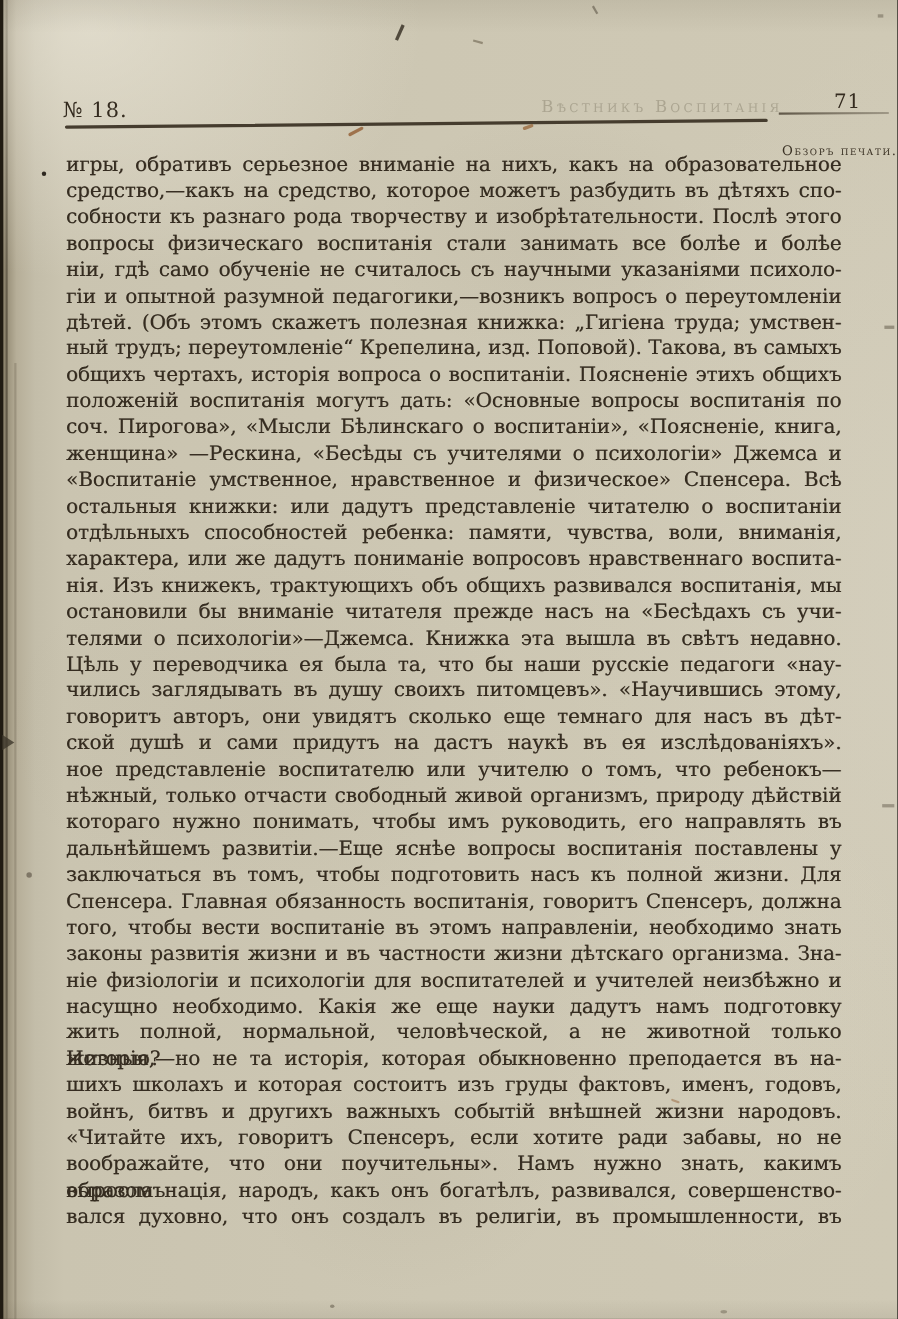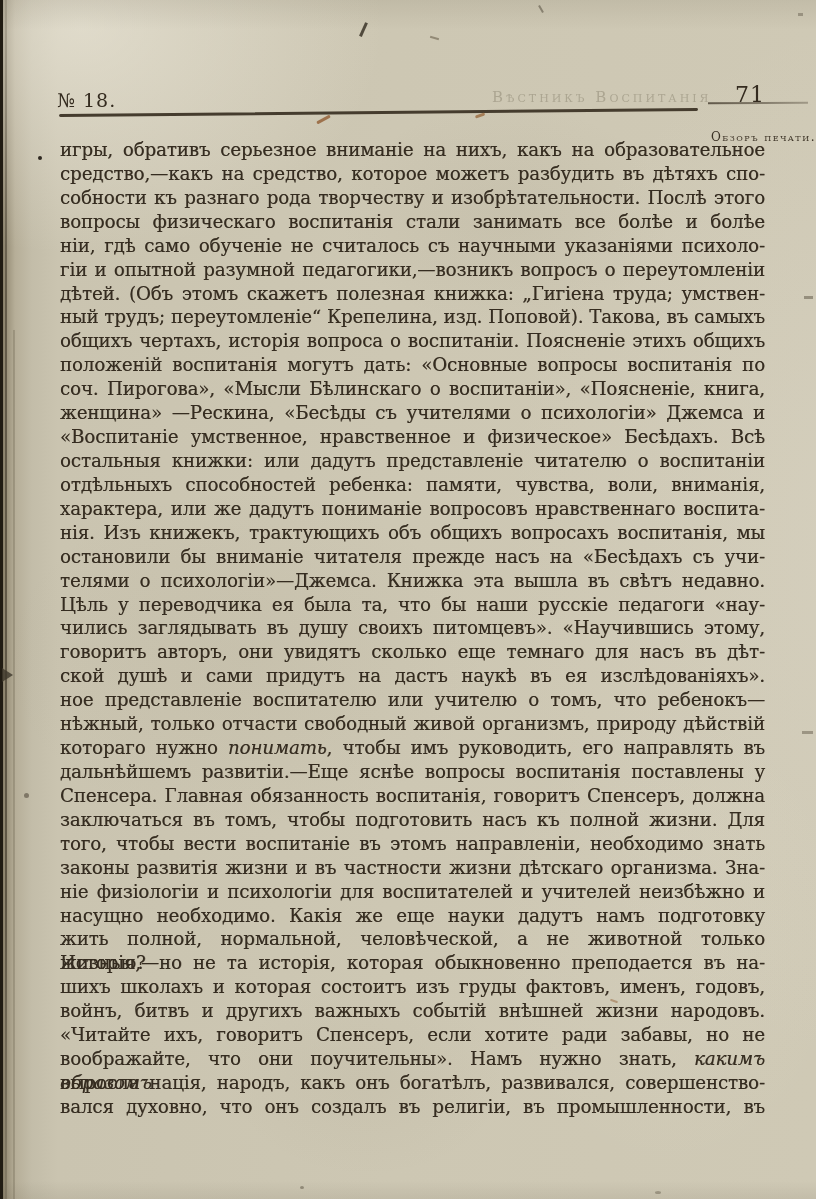--- a/index.html
+++ b/index.html
@@ -27,38 +27,38 @@
       radial-gradient(200px 140px at 45% 90%, rgba(116,106,84,.05), transparent 70%);
   }
   .edge-strip{position:absolute;left:0;top:0;width:3px;height:100%;background:#201b12;}
   .crease{position:absolute;left:5px;top:0;width:2px;height:100%;
     background:linear-gradient(180deg,rgba(56,48,34,.15) 0%,rgba(56,48,34,.55) 25%,rgba(56,48,34,.6) 75%,rgba(56,48,34,.2) 100%);}
   .crease2{position:absolute;left:13px;top:330px;width:2px;height:869px;background:rgba(72,63,46,.22);}
 
   .issue{position:absolute;left:57px;top:89px;font-size:19px;letter-spacing:1px;color:#342b1f;}
   .title{position:absolute;left:0;right:0;top:88px;text-align:right;
     font-variant:small-caps;font-size:12px;letter-spacing:1.5px;color:#3a3124;margin-top:42px;}
-  .pageno{position:absolute;right:51px;top:82px;font-size:22px;letter-spacing:1px;color:#342b1f;}
+  .pageno{position:absolute;right:33px;top:82px;font-size:18px;letter-spacing:1px;color:#342b1f;}
   .bleed{position:absolute;left:492px;top:88px;width:320px;
     font-variant:small-caps;font-size:15px;letter-spacing:3px;white-space:nowrap;
     color:rgba(93,85,67,.30);filter:blur(.7px);}
   .rule-main{position:absolute;left:59px;top:111px;width:639px;height:2.6px;
     background:#453c2e;border-radius:2px;transform:rotate(-0.55deg);}
   .rule-right{position:absolute;left:708px;top:102px;width:100px;height:1.8px;
     background:linear-gradient(90deg,rgba(69,60,46,.8),rgba(69,60,46,.35));transform:rotate(-0.3deg);}
 
   .textblock{position:absolute;left:60px;top:138px;width:705px;}
   .line{
     height:23.93px;line-height:23.93px;
     font-size:18.2px;letter-spacing:-0.1px;
     text-align:justify;text-align-last:justify;
     color:#352c20;text-shadow:0.35px 0 0 rgba(53,44,32,.55);
     white-space:normal;overflow:visible;
   }
-  .line .it{font-style:italic;}
+  .line .it{}
 
   .speck{position:absolute;pointer-events:none;}
   .s-slash1{left:362px;top:22px;width:2.5px;height:15px;background:#3b3428;transform:rotate(24deg);opacity:.85;}
   .s-slash2{left:540px;top:5px;width:2px;height:8px;background:#4a4233;transform:rotate(-30deg);opacity:.5;}
   .s-fiber{left:430px;top:37px;width:9px;height:2px;background:#6b614c;transform:rotate(15deg);opacity:.6;}
   .s-rust1{left:316px;top:118px;width:15px;height:3px;background:#95633a;transform:rotate(-28deg);border-radius:2px;opacity:.85;}
   .s-rust2{left:475px;top:114px;width:10px;height:2.5px;background:#9a6a3e;transform:rotate(-20deg);border-radius:2px;opacity:.8;}
   .s-rust3{left:610px;top:1000px;width:8px;height:2px;background:#95633a;transform:rotate(20deg);border-radius:2px;opacity:.5;}
   .s-dot1{left:38px;top:156px;width:4px;height:4px;background:#2e2820;border-radius:50%;}
   .s-dot2{left:24px;top:793px;width:5px;height:5px;background:#4a4234;border-radius:50%;opacity:.55;}
@@ -96,37 +96,37 @@
       <div class="line"><span>собности къ разнаго рода творчеству и изобрѣтательности. Послѣ этого</span></div>
       <div class="line"><span>вопросы физическаго воспитанія стали занимать все болѣе и болѣе</span></div>
       <div class="line"><span>ніи, гдѣ само обученіе не считалось съ научными указаніями психоло-</span></div>
       <div class="line"><span>гіи и опытной разумной педагогики,—возникъ вопросъ о переутомленіи</span></div>
       <div class="line"><span>дѣтей. (Объ этомъ скажетъ полезная книжка: „Гигіена труда; умствен-</span></div>
       <div class="line"><span>ный трудъ; переутомленіе“ Крепелина, изд. Поповой). Такова, въ самыхъ</span></div>
       <div class="line"><span>общихъ чертахъ, исторія вопроса о воспитаніи. Поясненіе этихъ общихъ</span></div>
       <div class="line"><span>положеній воспитанія могутъ дать: «Основные вопросы воспитанія по</span></div>
       <div class="line"><span>соч. Пирогова», «Мысли Бѣлинскаго о воспитаніи», «Поясненіе, книга,</span></div>
       <div class="line"><span>женщина» —Рескина, «Бесѣды съ учителями о психологіи» Джемса и</span></div>
-      <div class="line"><span>«Воспитаніе умственное, нравственное и физическое» Бесѣдахъ. Всѣ</span></div>
+      <div class="line"><span>«Воспитаніе умственное, нравственное и физическое» Спенсера. Всѣ</span></div>
       <div class="line"><span>остальныя книжки: или дадутъ представленіе читателю о воспитаніи</span></div>
       <div class="line"><span>отдѣльныхъ способностей ребенка: памяти, чувства, воли, вниманія,</span></div>
       <div class="line"><span>характера, или же дадутъ пониманіе вопросовъ нравственнаго воспита-</span></div>
-      <div class="line"><span>нія. Изъ книжекъ, трактующихъ объ общихъ вопросахъ воспитанія, мы</span></div>
+      <div class="line"><span>нія. Изъ книжекъ, трактующихъ объ общихъ развивался воспитанія, мы</span></div>
       <div class="line"><span>остановили бы вниманіе читателя прежде насъ на «Бесѣдахъ съ учи-</span></div>
       <div class="line"><span>телями о психологіи»—Джемса. Книжка эта вышла въ свѣтъ недавно.</span></div>
       <div class="line"><span>Цѣль у переводчика ея была та, что бы наши русскіе педагоги «нау-</span></div>
       <div class="line"><span>чились заглядывать въ душу своихъ питомцевъ». «Научившись этому,</span></div>
       <div class="line"><span>говоритъ авторъ, они увидятъ сколько еще темнаго для насъ въ дѣт-</span></div>
       <div class="line"><span>ской душѣ и сами придутъ на дастъ наукѣ въ ея изслѣдованіяхъ».</span></div>
       <div class="line"><span>ное представленіе воспитателю или учителю о томъ, что ребенокъ—</span></div>
       <div class="line"><span>нѣжный, только отчасти свободный живой организмъ, природу дѣйствій</span></div>
       <div class="line"><span>котораго нужно </span><span class="it">понимать</span><span>, чтобы имъ руководить, его направлять въ</span></div>
       <div class="line"><span>дальнѣйшемъ развитіи.—Еще яснѣе вопросы воспитанія поставлены у</span></div>
+      <div class="line"><span>заключаться въ томъ, чтобы подготовить насъ къ полной жизни. Для</span></div>
       <div class="line"><span>Спенсера. Главная обязанность воспитанія, говоритъ Спенсеръ, должна</span></div>
-      <div class="line"><span>заключаться въ томъ, чтобы подготовить насъ къ полной жизни. Для</span></div>
       <div class="line"><span>того, чтобы вести воспитаніе въ этомъ направленіи, необходимо знать</span></div>
       <div class="line"><span>законы развитія жизни и въ частности жизни дѣтскаго организма. Зна-</span></div>
       <div class="line"><span>ніе физіологіи и психологіи для воспитателей и учителей неизбѣжно и</span></div>
       <div class="line"><span>насущно необходимо. Какія же еще науки дадутъ намъ подготовку</span></div>
       <div class="line"><span>жить полной, нормальной, человѣческой, а не животной только жизнью?</span></div>
       <div class="line"><span>Исторія,—но не та исторія, которая обыкновенно преподается въ на-</span></div>
       <div class="line"><span>шихъ школахъ и которая состоитъ изъ груды фактовъ, именъ, годовъ,</span></div>
       <div class="line"><span>войнъ, битвъ и другихъ важныхъ событій внѣшней жизни народовъ.</span></div>
       <div class="line"><span>«Читайте ихъ, говоритъ Спенсеръ, если хотите ради забавы, но не</span></div>
       <div class="line"><span>воображайте, что они поучительны». Намъ нужно знать, </span><span class="it">какимъ образомъ</span></div>

